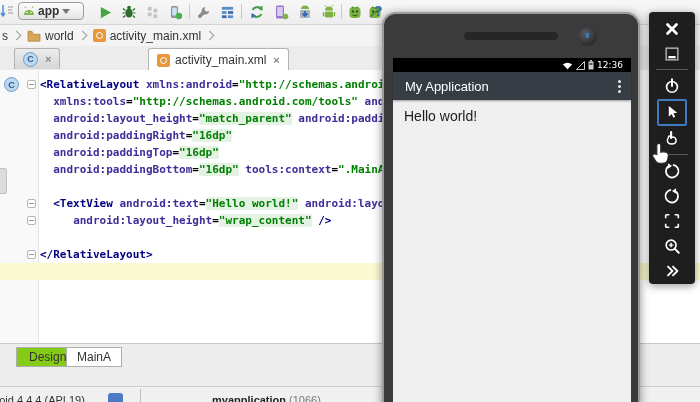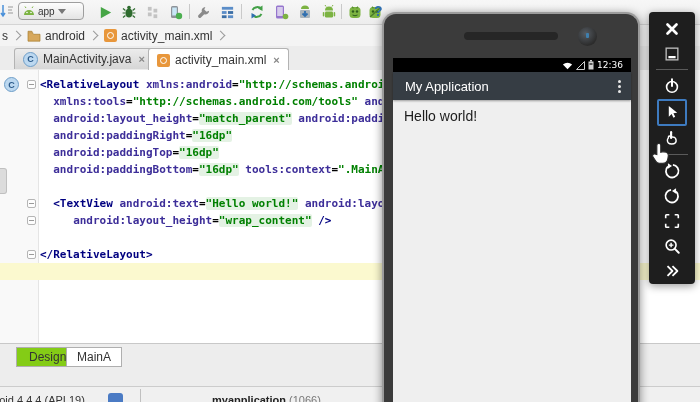--- a/index.html
+++ b/index.html
@@ -5,21 +5,21 @@
   html,body{margin:0;padding:0;}
   .stage{position:relative;width:700px;height:402px;overflow:hidden;background:#fff;
          font-family:"Liberation Sans",sans-serif;color:#333;}
   
   .main-toolbar{position:absolute;left:0;top:0;width:700px;height:24px;
     background:linear-gradient(#f7f7f7,#ededed);border-bottom:1px solid #d4d4d4;z-index:1;}
   .tbi{position:absolute;top:3px;width:18px;height:18px;display:flex;align-items:center;justify-content:center;}
   .tsep{position:absolute;top:4px;width:1px;height:15px;background:#c9c9c9;}
   .app-btn{position:absolute;left:18px;top:2px;width:66px;height:18px;border:1px solid #9e9e9e;border-radius:4px;
     background:linear-gradient(#fdfdfd,#e4e4e4);display:flex;align-items:center;gap:3px;padding:0 4px;box-sizing:border-box;}
-  .app-btn .lbl{font-size:10px;font-weight:normal;color:#333;}
+  .app-btn .lbl{font-size:12px;font-weight:bold;color:#333;}
   .dd-caret{width:0;height:0;border-left:4px solid transparent;border-right:4px solid transparent;border-top:5px solid #777;}
   .help-q{position:absolute;left:374px;top:3px;font-weight:bold;font-size:14px;color:#2f6fb0;z-index:1;}
   
   .crumbs{position:absolute;left:0;top:25px;width:700px;height:21px;background:#f4f4f4;
     border-bottom:1px solid #e2e2e2;display:flex;align-items:center;font-size:12px;z-index:1;}
   .crumb{display:flex;align-items:center;gap:4px;padding:0 2px;color:#333;}
   .chev{width:6px;height:6px;border-top:1px solid #9a9a9a;border-right:1px solid #9a9a9a;
     transform:rotate(45deg);margin:0 5px 0 3px;}
   
   .tabbar{position:absolute;left:0;top:46px;width:700px;height:24px;background:#ececec;
@@ -221,34 +221,33 @@
   <div class="crumbs">
     <span class="crumb">
       <span>s</span>
     </span>
     <span class="chev"></span>
     <span class="crumb">
       <svg width="14" height="12" viewBox="0 0 16 14">
           <path d="M1 3 h5 l1.5 2 H15 v8 H1 Z" fill="#d7a85c" stroke="#a67c2e" stroke-width=".8"></path>
           <path d="M1 3 V1.5 h4.5 L6.5 3" fill="#d7a85c" stroke="#a67c2e" stroke-width=".8"></path>
         </svg>
-      <span>android</span>
+      <span>world</span>
     </span>
     <span class="chev"></span>
     <span class="crumb">
       <span class="icon-xmlfile"></span>
       <span>activity_main.xml</span>
     </span>
     <span class="chev"></span>
   </div>
 
   <div class="tabbar">
     <div class="etab inactive" style="left:14px">
       <span class="badge-class">C</span>
-      <span>MainActivity.java</span>
       <span class="tab-x">×</span>
     </div>
     <div class="etab active" style="left:148px">
       <span class="icon-xmlfile"></span>
       <span>activity_main.xml</span>
       <span class="tab-x">×</span>
     </div>
   </div>
 
   <div class="editor">

